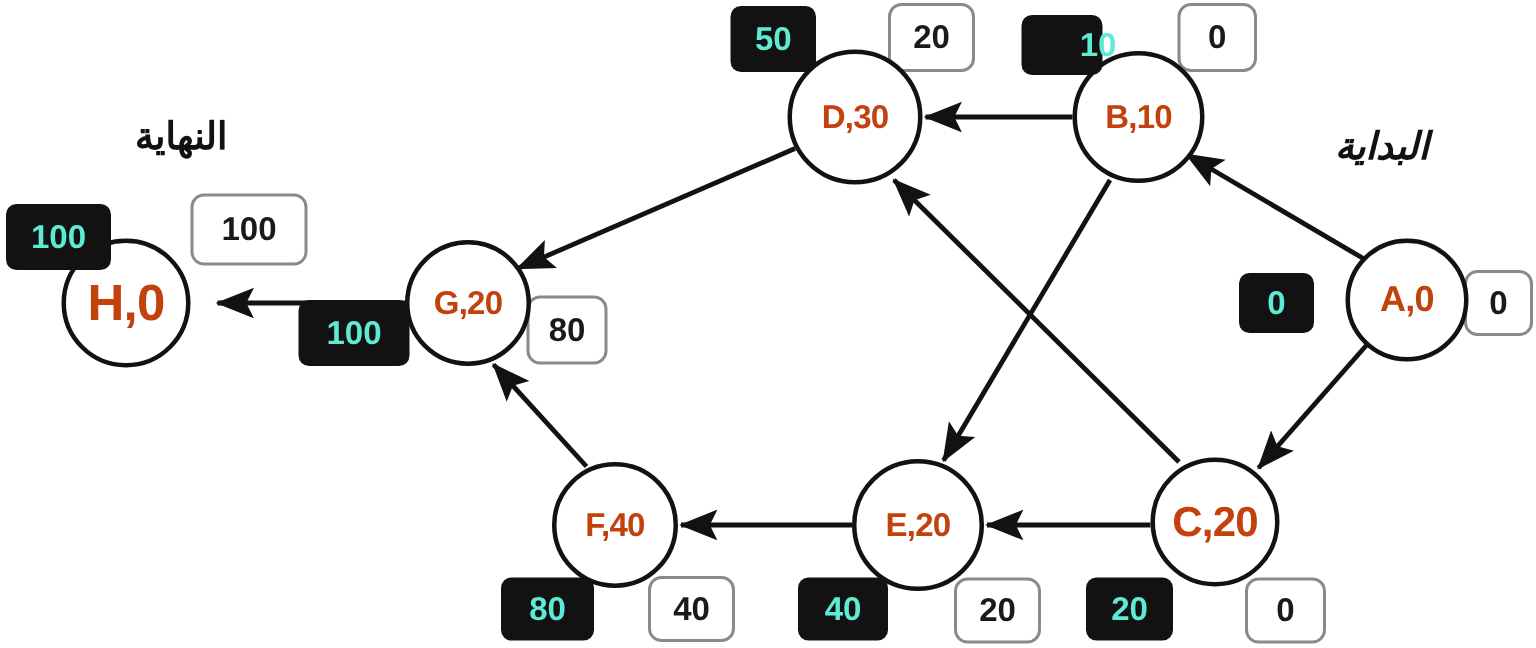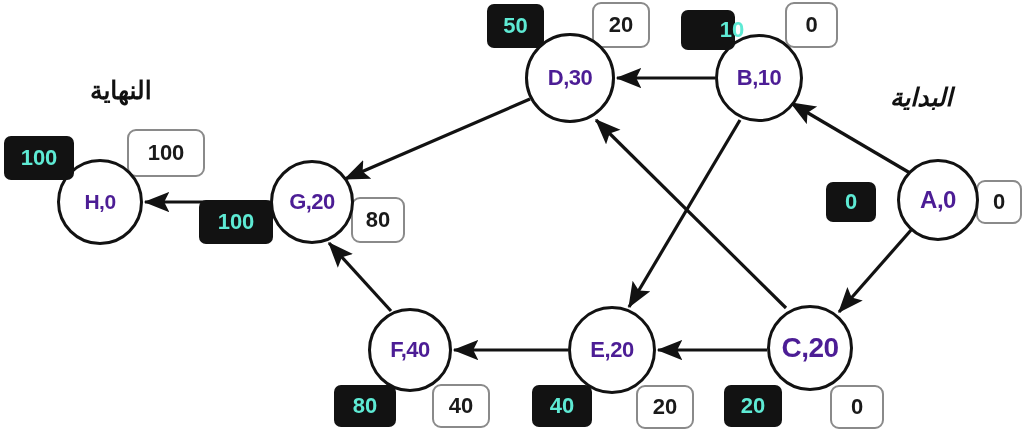--- a/index.html
+++ b/index.html
@@ -28,21 +28,21 @@
   .node {
     position: absolute;
     border-radius: 50%;
     background: #ffffff;
     border: 3px solid #121212;
     box-sizing: border-box;
     display: flex;
     align-items: center;
     justify-content: center;
     font-weight: bold;
-    color: #4c1d95;
+    color: #c2410c;
     letter-spacing: -0.5px;
     z-index: 5;
   }
   .badge {
     position: absolute;
     display: flex;
     align-items: center;
     justify-content: center;
     font-weight: bold;
     box-sizing: border-box;
@@ -109,21 +109,21 @@
       </div>
       <div class="node" style="left: 568px; top: 306px; width: 88px; height: 88px; font-size: 22px;">
         <span>E,20</span>
       </div>
       <div class="node" style="left: 368px; top: 308px; width: 84px; height: 84px; font-size: 22px;">
         <span>F,40</span>
       </div>
       <div class="node" style="left: 270px; top: 160px; width: 84px; height: 84px; font-size: 22px;">
         <span>G,20</span>
       </div>
-      <div class="node" style="left: 57px; top: 159px; width: 86px; height: 86px; font-size: 21px;">
+      <div class="node" style="left: 41px; top: 159px; width: 86px; height: 86px; font-size: 34px;">
         <span>H,0</span>
       </div>
     </div>
   <div id="badge-layer">
       <div class="badge dark" style="left: 487px; top: 4px; width: 57px; height: 44px; font-size: 22px;">
         <span>50</span>
       </div>
       <div class="badge light" style="left: 592px; top: 2px; width: 58px; height: 46px; font-size: 22px;">
         <span>20</span>
       </div>

